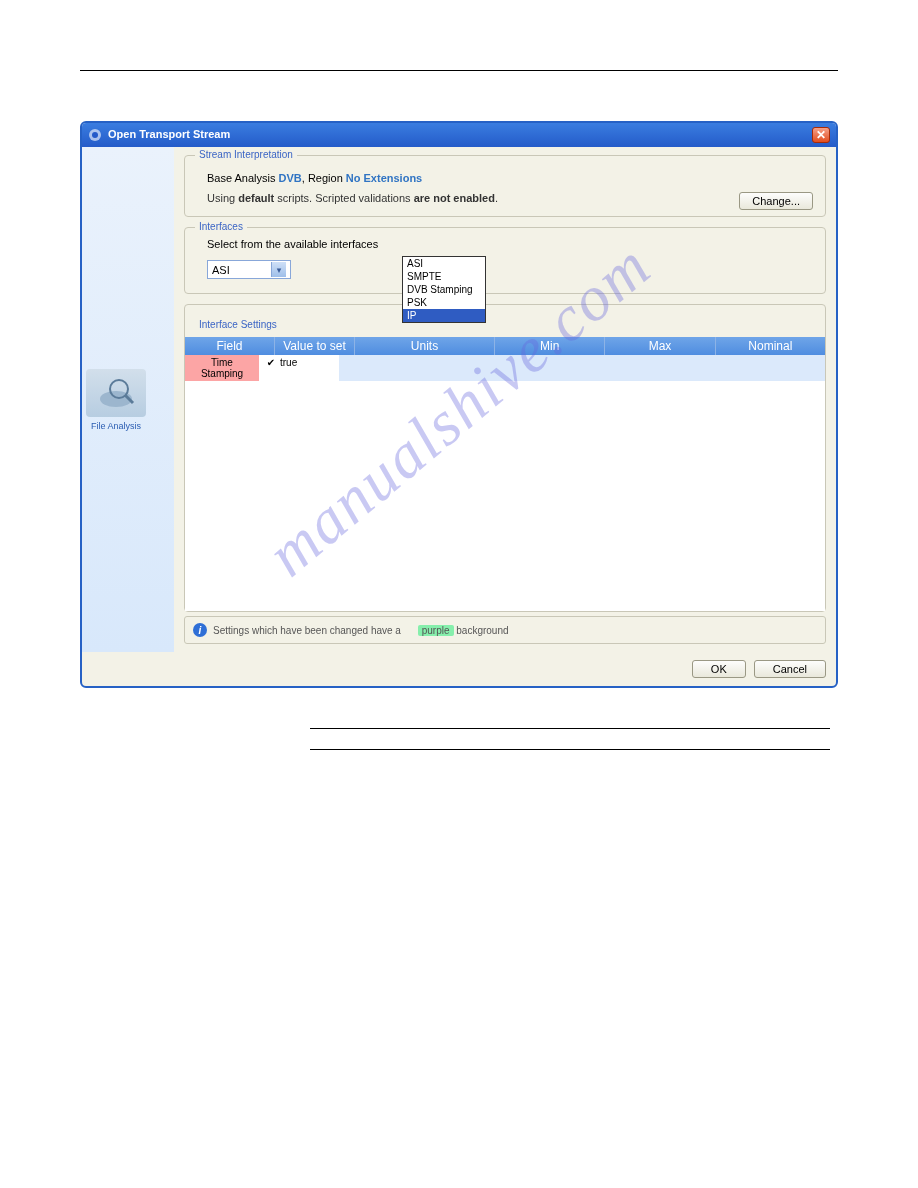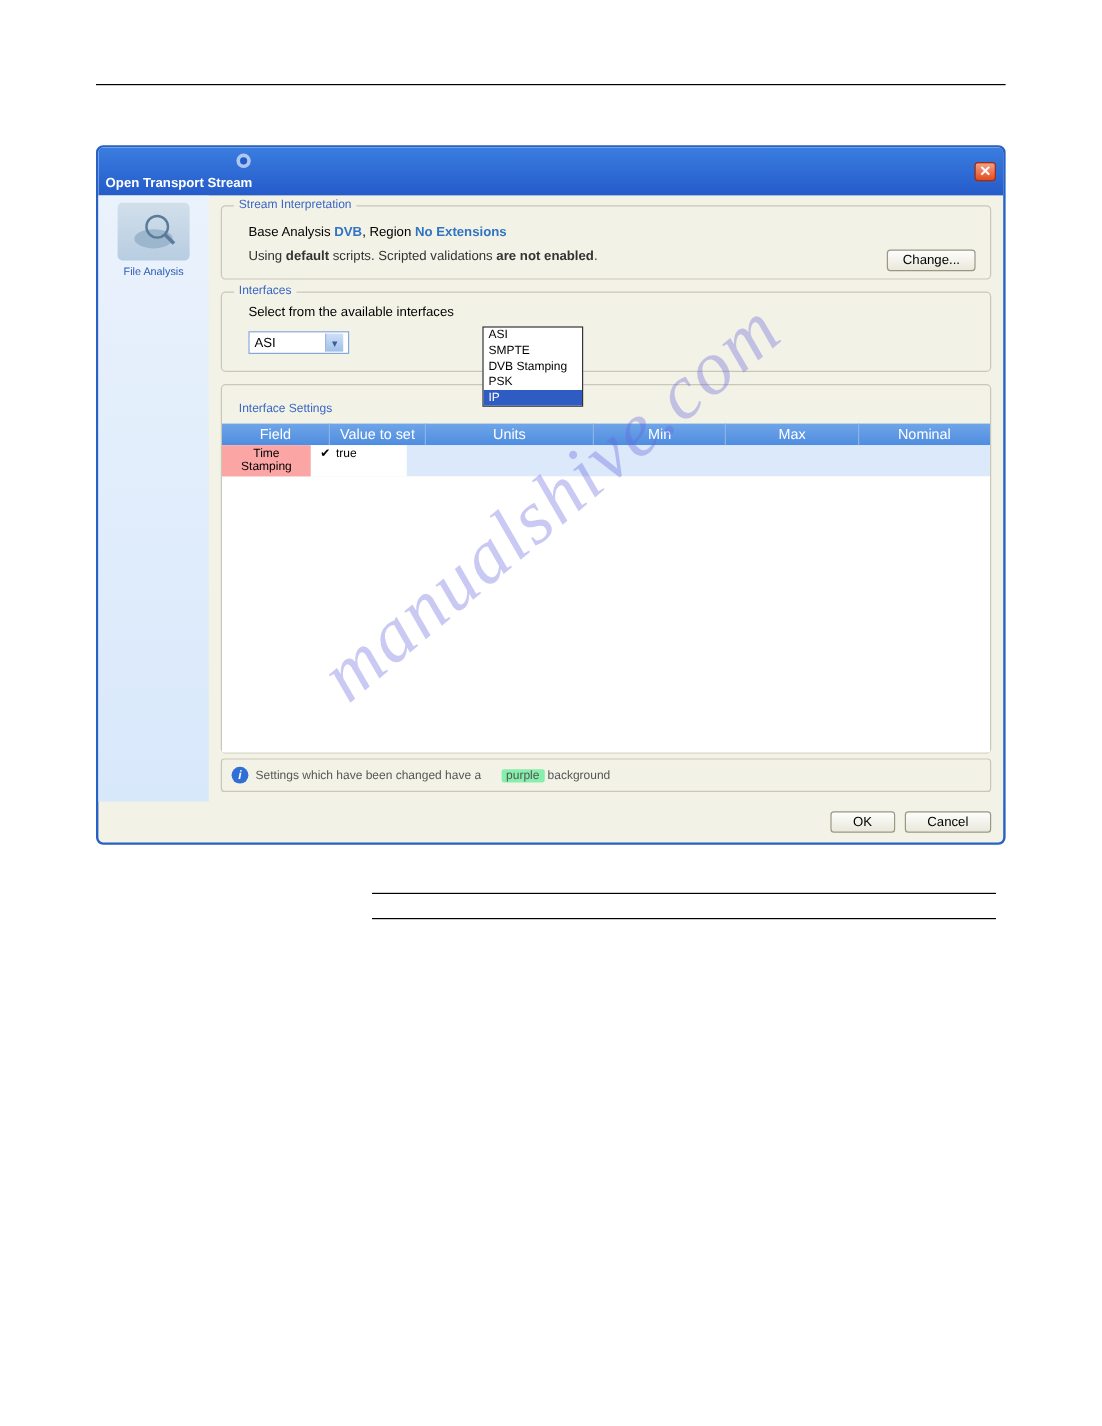--- a/index.html
+++ b/index.html
@@ -3,26 +3,26 @@
 <meta charset="utf-8">
 <style>
   * { box-sizing: border-box; margin: 0; padding: 0; }
   body { font-family: Tahoma, Arial, sans-serif; background: #fff; width: 918px; position: relative; }
   .page { padding: 60px 80px; }
   .hr { border-top: 1px solid #000; margin: 10px 0 50px 0; }
   .hr2 { border-top: 1px solid #000; margin: 40px 0 10px 0; width: 520px; margin-left: 230px; }
 
   .window { border: 2px solid #2661c5; border-radius: 6px; overflow: hidden; background: #f3f2e7; font-size: 11px; }
   .titlebar { background: linear-gradient(#3a7de0, #245bc9); color: #fff; padding: 4px 6px; display: flex; align-items: center; justify-content: space-between; font-weight: bold; }
-  .titlebar-left { display: flex; align-items: flex-end; gap: 6px; flex-direction: column; }
+  .titlebar-left { display: flex; align-items: flex-start; gap: 6px; }
   .title-icon { width: 14px; height: 14px; display: inline-flex; align-items: center; justify-content: center; }
   .close-btn { width: 18px; height: 16px; background: linear-gradient(#f5a088,#e24d1f); border: 1px solid #a72b08; border-radius: 3px; display: flex; align-items: center; justify-content: center; color: #fff; font-weight: bold; font-size: 12px; line-height: 1; cursor: pointer; }
 
   .body-area { display: flex; background: #f3f2e7; }
-  .sidebar { width: 92px; background: linear-gradient(#eaf2fc, #d8e8fb); padding: 6px 4px; display: flex; flex-direction: column; align-items: center; gap: 14px; }
+  .sidebar { width: 92px; background: linear-gradient(#eaf2fc, #d8e8fb); padding: 6px 4px; display: flex; flex-direction: row; align-items: center; gap: 14px; }
   .side-item { text-align: center; color: #2b5db2; font-size: 9px; cursor: pointer; }
   .side-icon { width: 60px; height: 48px; margin: 0 auto 4px; border-radius: 4px; display: flex; align-items: center; justify-content: center; }
   .side-icon.analysis { background: linear-gradient(#d2dfeb, #b7cde1); }
   .side-icon.realtime { background: linear-gradient(#1a8a1e, #0b5b10); border: 2px solid #c7d4ee; }
   .side-item.selected { background: #c7d7f5; border: 1px solid #7aa5e0; border-radius: 3px; padding: 3px 2px; }
 
   .main { flex: 1; padding: 8px 10px; }
   .fieldset { border: 1px solid #c9c7b7; border-radius: 4px; padding: 10px 12px 12px; margin-bottom: 10px; position: relative; }
   .legend { position: absolute; top: -7px; left: 10px; background: #f3f2e7; padding: 0 4px; color: #3b65c5; font-size: 10px; }
   .stream-line1 { margin: 6px 0 8px 10px; }

